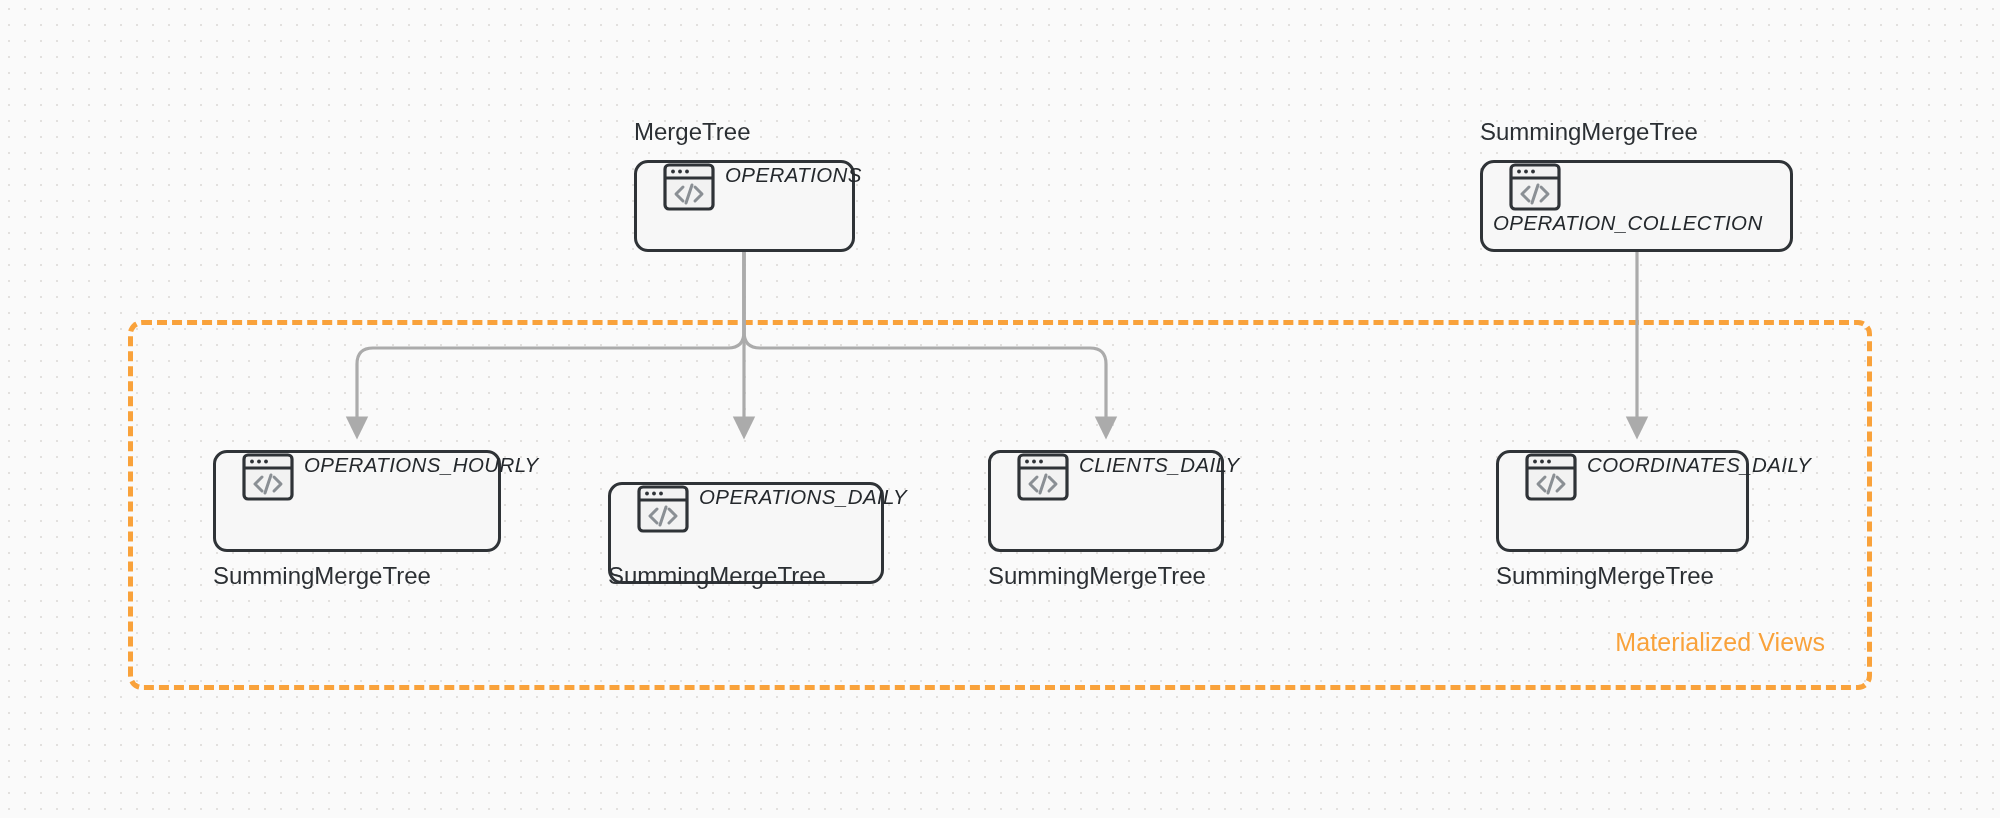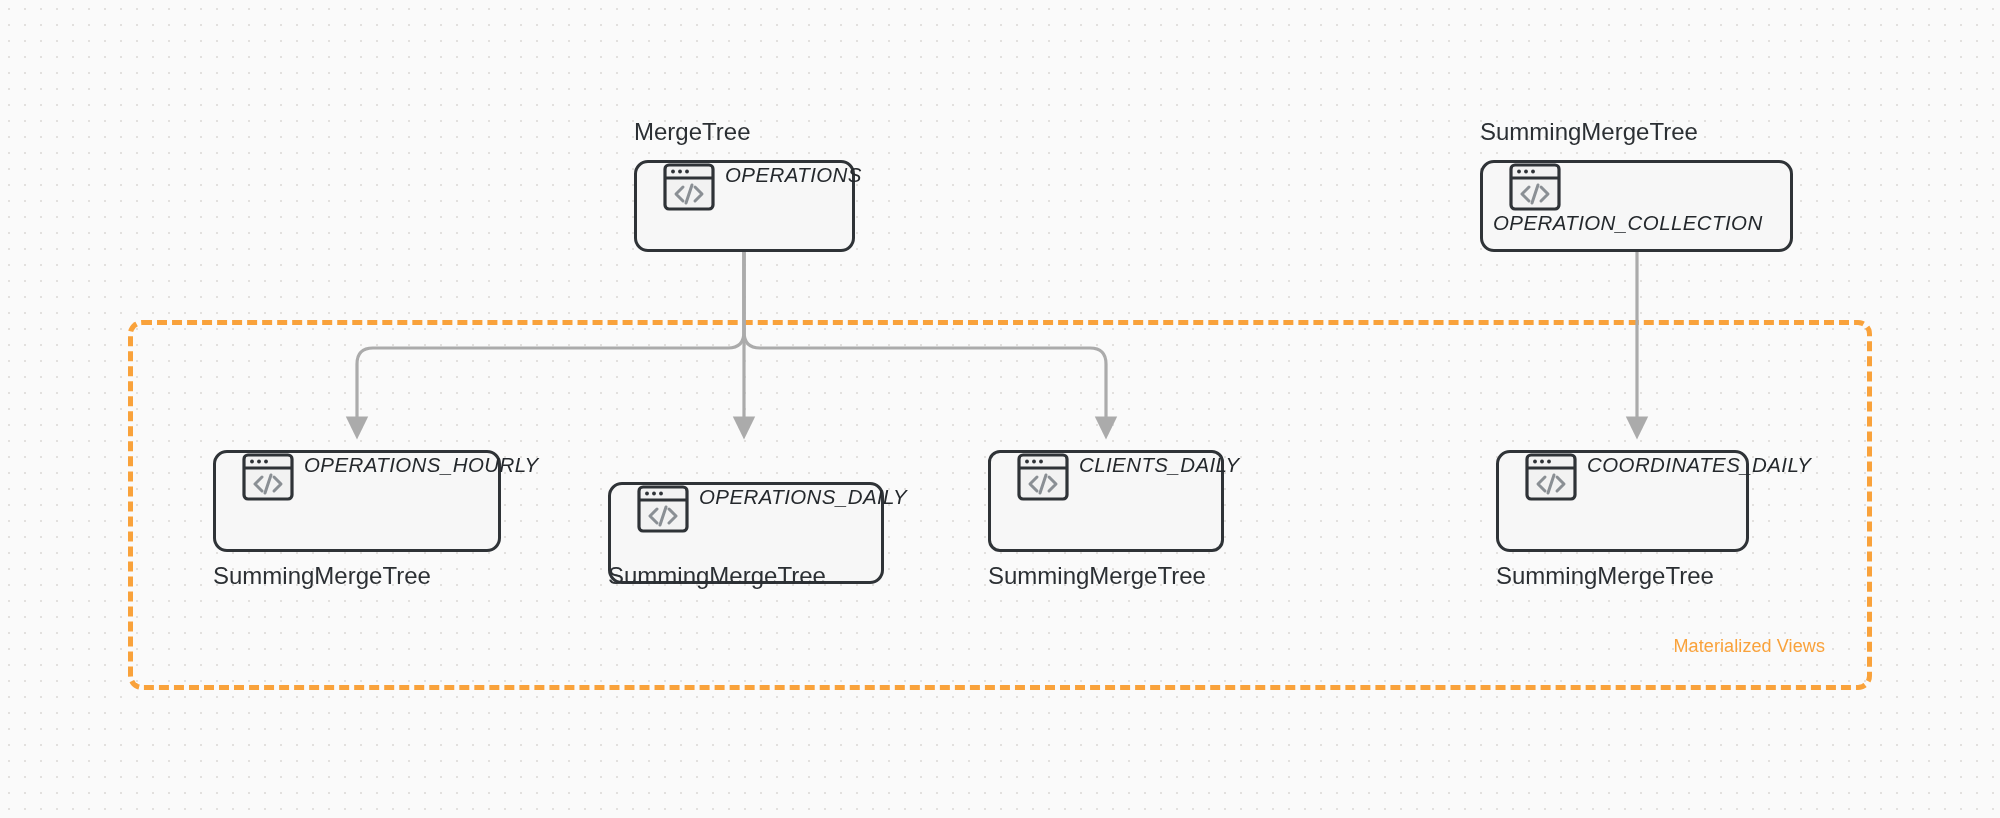--- a/index.html
+++ b/index.html
@@ -22,21 +22,21 @@
   #mv-group {
     position:absolute;
     left:128px; top:320px;
     width:1744px; height:370px;
     border:5px dashed #F9A23B;
     border-radius:14px;
   }
   #mv-group-label {
     position:absolute;
     right:42px; bottom:28px;
-    font-size:18px;
+    font-size:25px;
     color:#F9A23B;
     letter-spacing:0.1px;
     white-space:nowrap;
   }
 
   
   #edges {
     position:absolute; left:0; top:0;
     width:2000px; height:818px;
     pointer-events:none;

